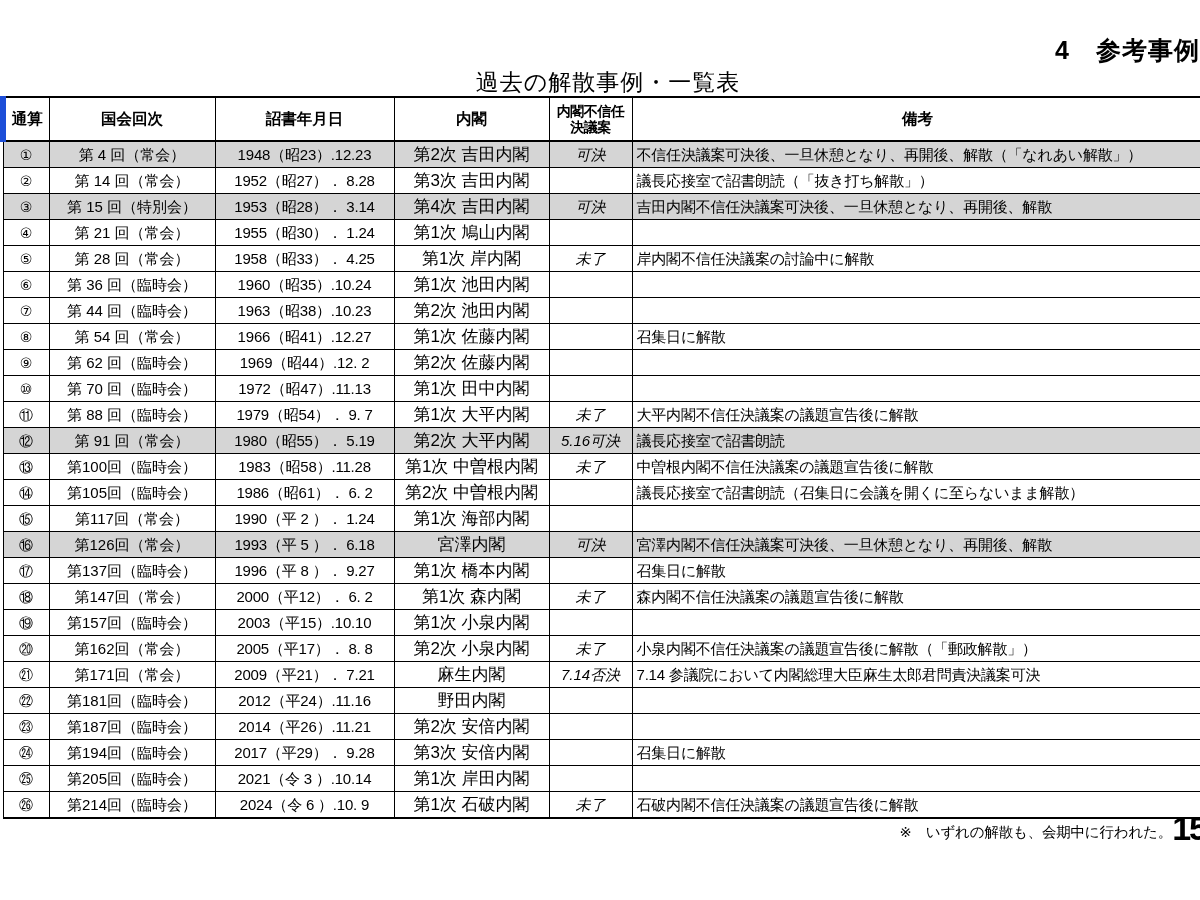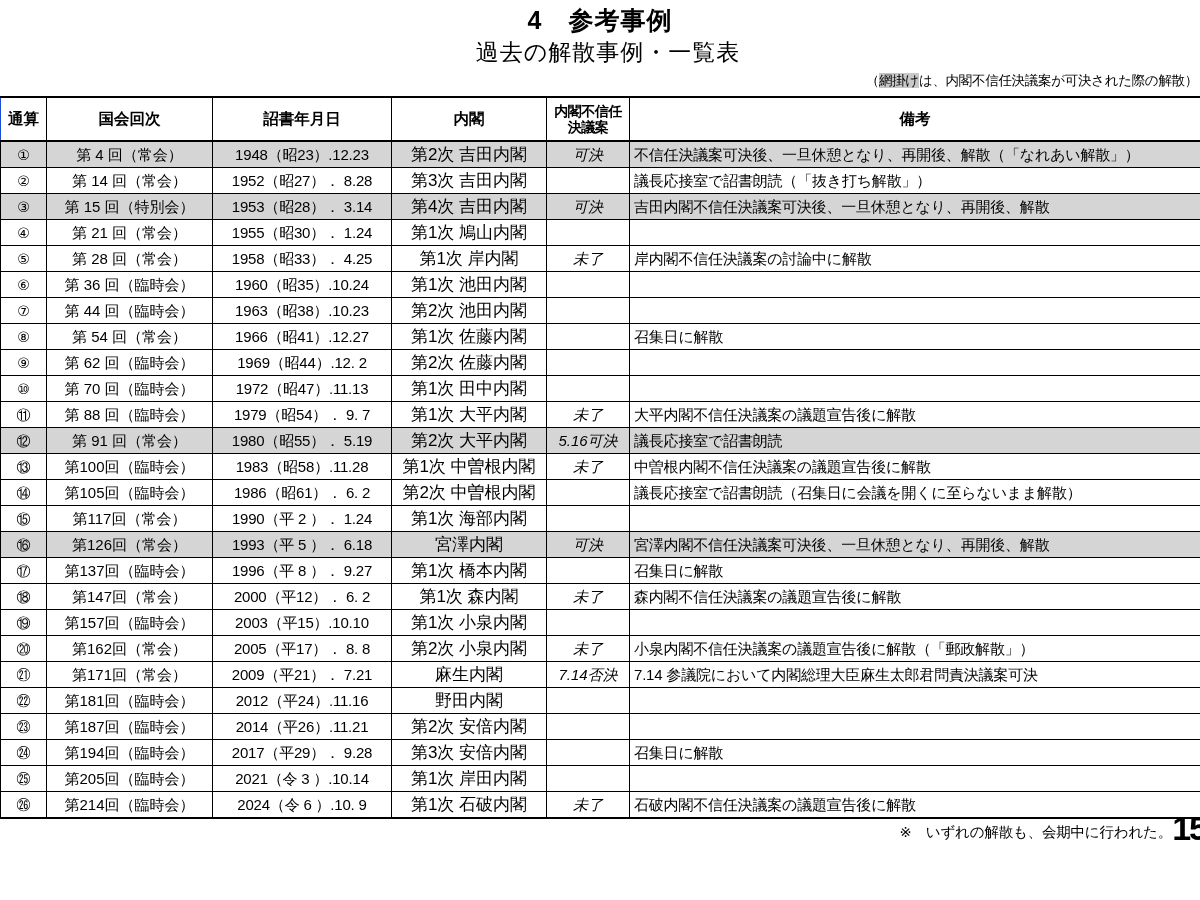--- a/index.html
+++ b/index.html
@@ -15,25 +15,25 @@
     color: #000000;
     position: relative;
   }
 
   
   .title-block {
     position: relative;
     height: 96px;
   }
   .title-main {
-    text-align: center;
+    text-align: right;
     font-size: 25px;
     font-weight: bold;
     letter-spacing: 1px;
-    padding-top: 8px;
+    padding-top: 38px;
     line-height: 1.0;
   }
   .title-sub {
     text-align: center;
     font-size: 23px;
     font-weight: normal;
     letter-spacing: 1px;
     padding-top: 8px;
     line-height: 1.0;
     padding-left: 16px;
@@ -80,21 +80,21 @@
     text-align: center;
     font-size: 15.5px;
     height: 42px;
     line-height: 1.15;
     border-bottom: 2px solid #000;
   }
   table.dissolution thead th.two-line {
     font-size: 14px;
     letter-spacing: -0.5px;
   }
-  table.dissolution thead tr th:first-child { border-left: 1px solid #1d4ed8; }
+  table.dissolution thead tr th:first-child { border-left: 6px solid #1d4ed8; }
 
   td.no      { text-align: center; font-size: 14px; }
   td.diet    { text-align: center; letter-spacing: 0px; font-size: 15px; }
   td.date    { text-align: center; font-size: 15px; letter-spacing: -0.2px; }
   td.cab     { text-align: center; font-size: 17px; }
   td.nc      { text-align: center; font-size: 15px; font-style: italic; }
   td.rem     { text-align: left; font-size: 15px; padding-left: 6px; letter-spacing: -0.2px; }
 
   tr.shaded td { background: #d5d5d5; }
 
@@ -123,23 +123,20 @@
     letter-spacing: -2px;
     line-height: 1;
   }
 </style>
 </head>
 <body>
 
 <div class="title-block">
   <div class="title-main">4　参考事例</div>
   <div class="title-sub">過去の解散事例・一覧表</div>
-  <div class="title-note">
-    <span>（</span><span class="note-hl">網掛け</span><span>は、内閣不信任決議案が可決された際の解散）</span>
-  </div>
 </div>
 
 <table class="dissolution">
   <colgroup>
     <col class="c-no">
       <col class="c-diet">
       <col class="c-date">
     <col class="c-cab">
       <col class="c-nc">
       <col class="c-rem">

